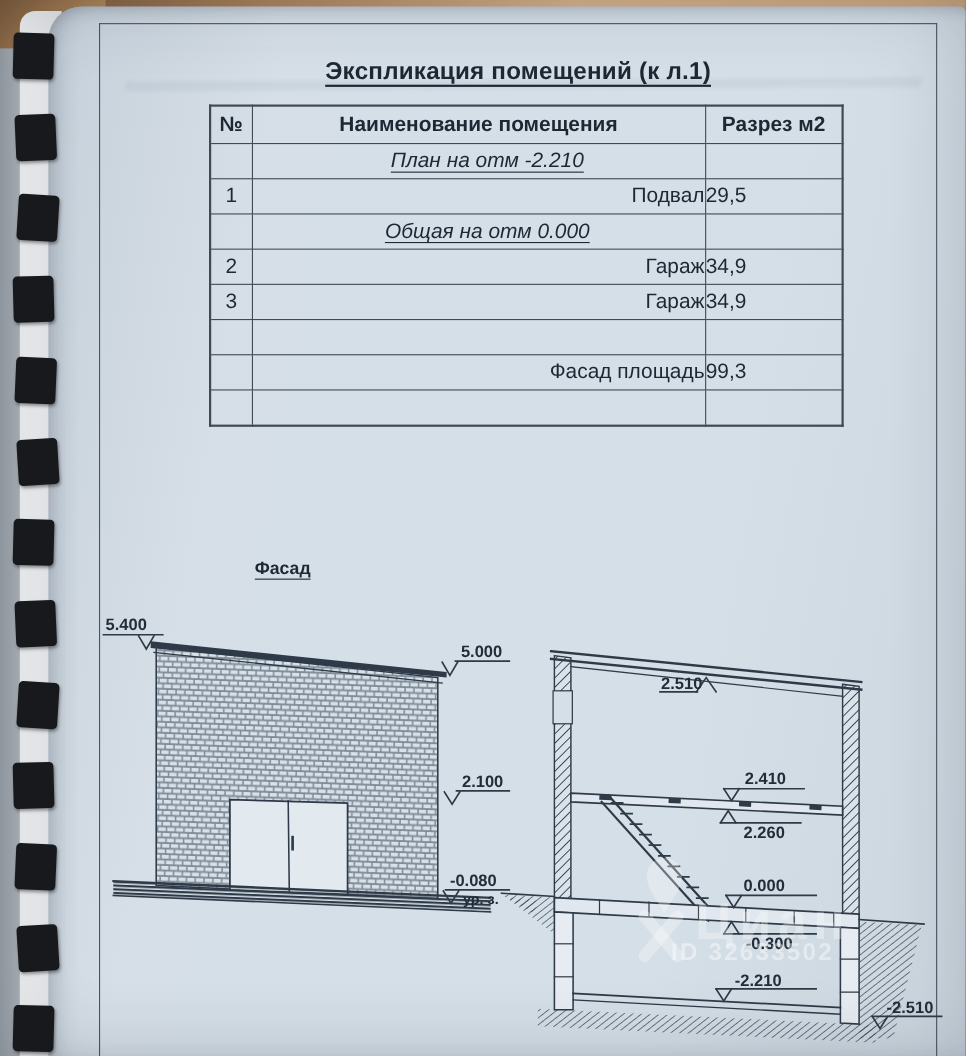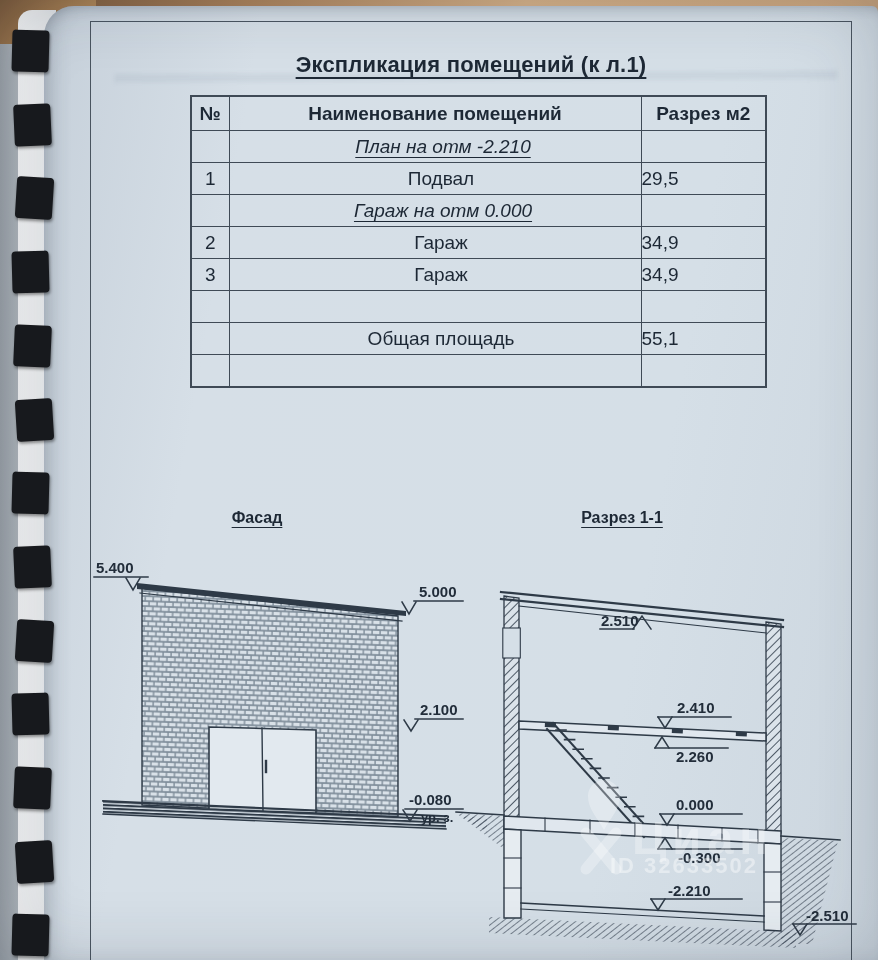--- a/index.html
+++ b/index.html
@@ -33,21 +33,21 @@
   .title{position:absolute;left:46px;right:26px;top:46px;text-align:center;
     font-size:22px;font-weight:bold;color:#1d2835;
     text-decoration:underline;text-underline-offset:5px;letter-spacing:.2px;}
   
   .tbl{position:absolute;left:146px;top:89px;width:575px;border-collapse:collapse;
     table-layout:fixed;border:2.4px solid #3f4a56;}
   .tbl th,.tbl td{border:1.5px solid #3f4a56;font-size:19px;color:#1d2835;
     padding:0;height:31px;overflow:hidden;white-space:nowrap;}
   .tbl thead th{height:33px;font-weight:bold;text-align:center;}
   .tbl td:first-child{text-align:center;}
-  .tbl td:nth-child(2){text-align:center;padding-left:12px;}
+  .tbl td:nth-child(2){text-align:right;padding-left:12px;}
   .tbl td:last-child{text-align:left;}
   .tbl tr.r-section td:nth-child(2){text-align:center;padding-left:16px;}
   .sec{font-style:italic;text-decoration:underline;text-underline-offset:4px;}
   
   .dt{position:absolute;top:503px;font-size:16px;font-weight:bold;color:#1d2835;
     text-decoration:underline;text-underline-offset:4px;text-align:center;width:180px;}
   .dt-facade{left:123px;}
   .dt-section{left:488px;}
   
   .drawings{position:absolute;inset:0;pointer-events:none;}
@@ -75,70 +75,69 @@
 
     <table class="tbl">
       <colgroup>
           <col style="width:38px">
           <col style="width:412px">
           <col style="width:125px">
         </colgroup>
       <thead>
           <tr>
             <th>№</th>
-            <th>Наименование помещений</th>
+            <th>Наименование помещения</th>
             <th>Разрез м2</th>
           </tr>
         </thead>
       <tbody>
           <tr class="r-section">
             <td></td>
             <td><span class="sec">План на отм -2.210</span></td>
             <td></td>
           </tr>
           <tr class="r-item">
             <td>1</td>
             <td>Подвал</td>
             <td>29,5</td>
           </tr>
           <tr class="r-section">
             <td></td>
-            <td><span class="sec">Гараж на отм 0.000</span></td>
+            <td><span class="sec">Общая на отм 0.000</span></td>
             <td></td>
           </tr>
           <tr class="r-item">
             <td>2</td>
             <td>Гараж</td>
             <td>34,9</td>
           </tr>
           <tr class="r-item">
             <td>3</td>
             <td>Гараж</td>
             <td>34,9</td>
           </tr>
           <tr class="r-empty">
             <td></td>
             <td></td>
             <td></td>
           </tr>
           <tr class="r-total">
             <td></td>
-            <td>Общая площадь</td>
-            <td>55,1</td>
+            <td>Фасад площадь</td>
+            <td>99,3</td>
           </tr>
           <tr class="r-empty">
             <td></td>
             <td></td>
             <td></td>
           </tr>
         </tbody>
     </table>
 
     <div class="dt dt-facade">Фасад</div>
-    <div class="dt dt-section">Разрез 1-1</div>
   </div>
 
   <svg class="drawings" viewBox="0 0 878 960" width="878" height="960">
     <defs>
       <pattern id="brick" width="16" height="10" patternUnits="userSpaceOnUse" patternTransform="rotate(2.2)">
         <rect width="16" height="10" fill="#7e8c99"></rect>
         <rect x="0.8" y="0.9" width="6.6" height="3.3" fill="#d9e1e8"></rect>
         <rect x="8.8" y="0.9" width="6.6" height="3.3" fill="#d9e1e8"></rect>
         <rect x="-3.2" y="5.9" width="6.6" height="3.3" fill="#d9e1e8"></rect>
         <rect x="4.8" y="5.9" width="6.6" height="3.3" fill="#d9e1e8"></rect>

